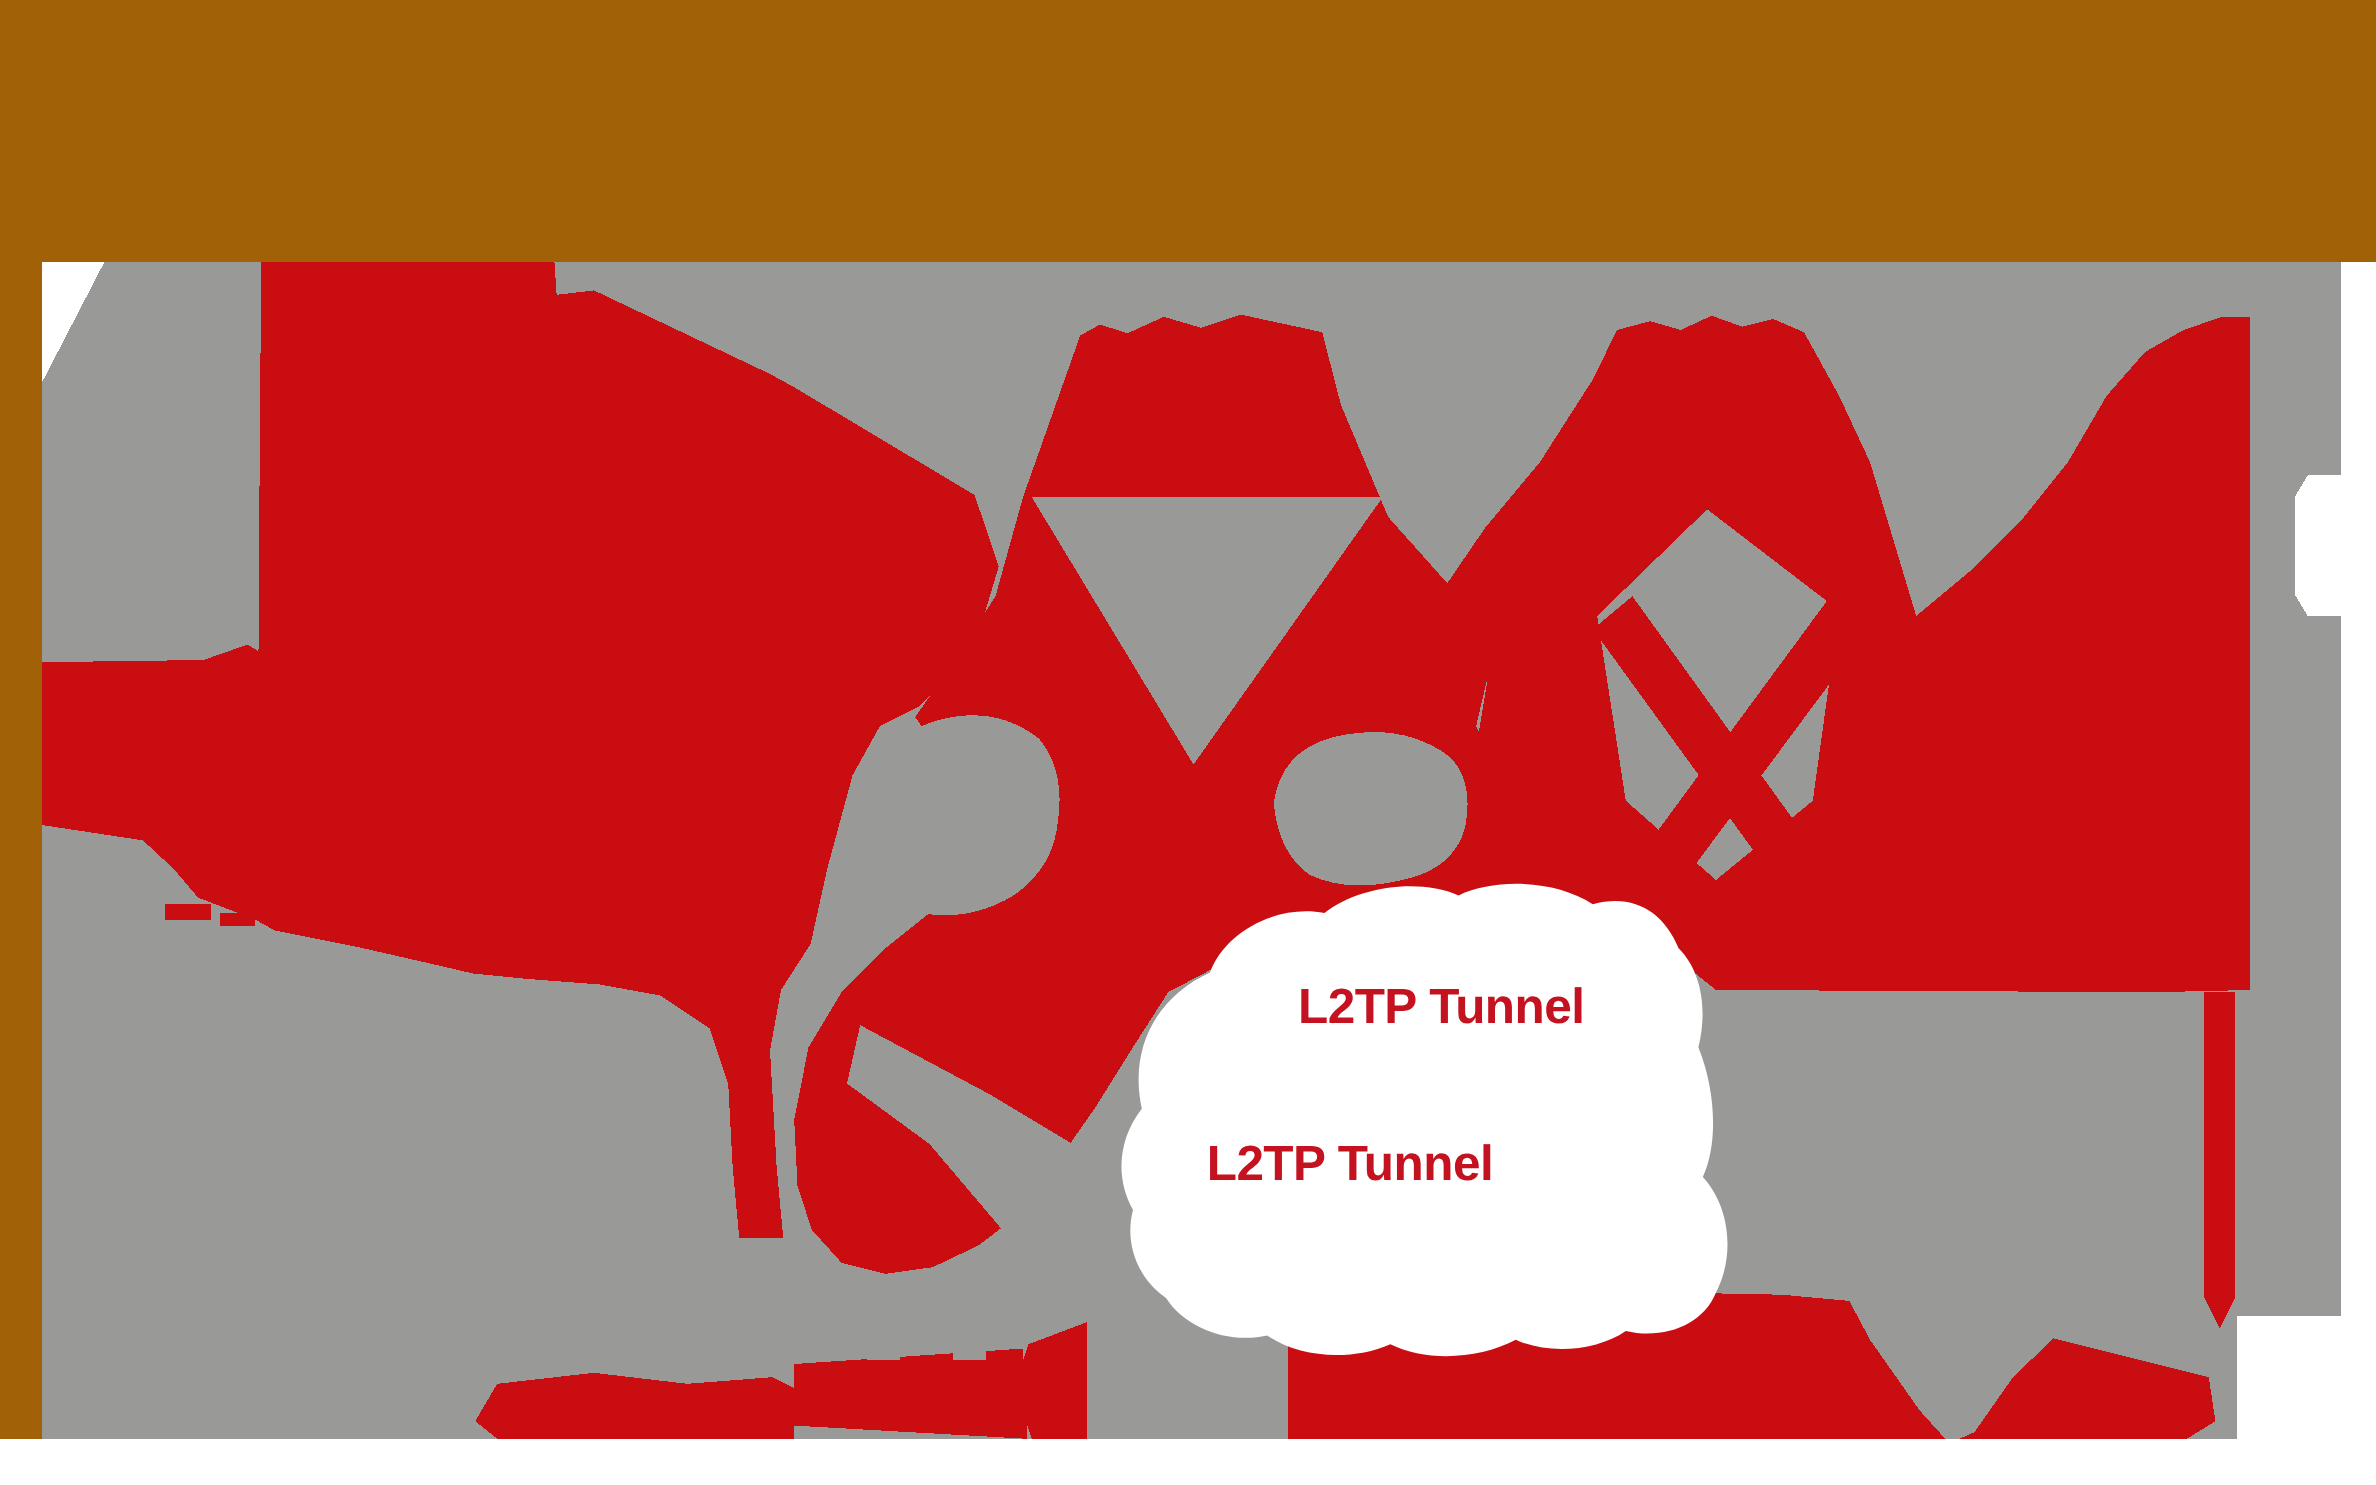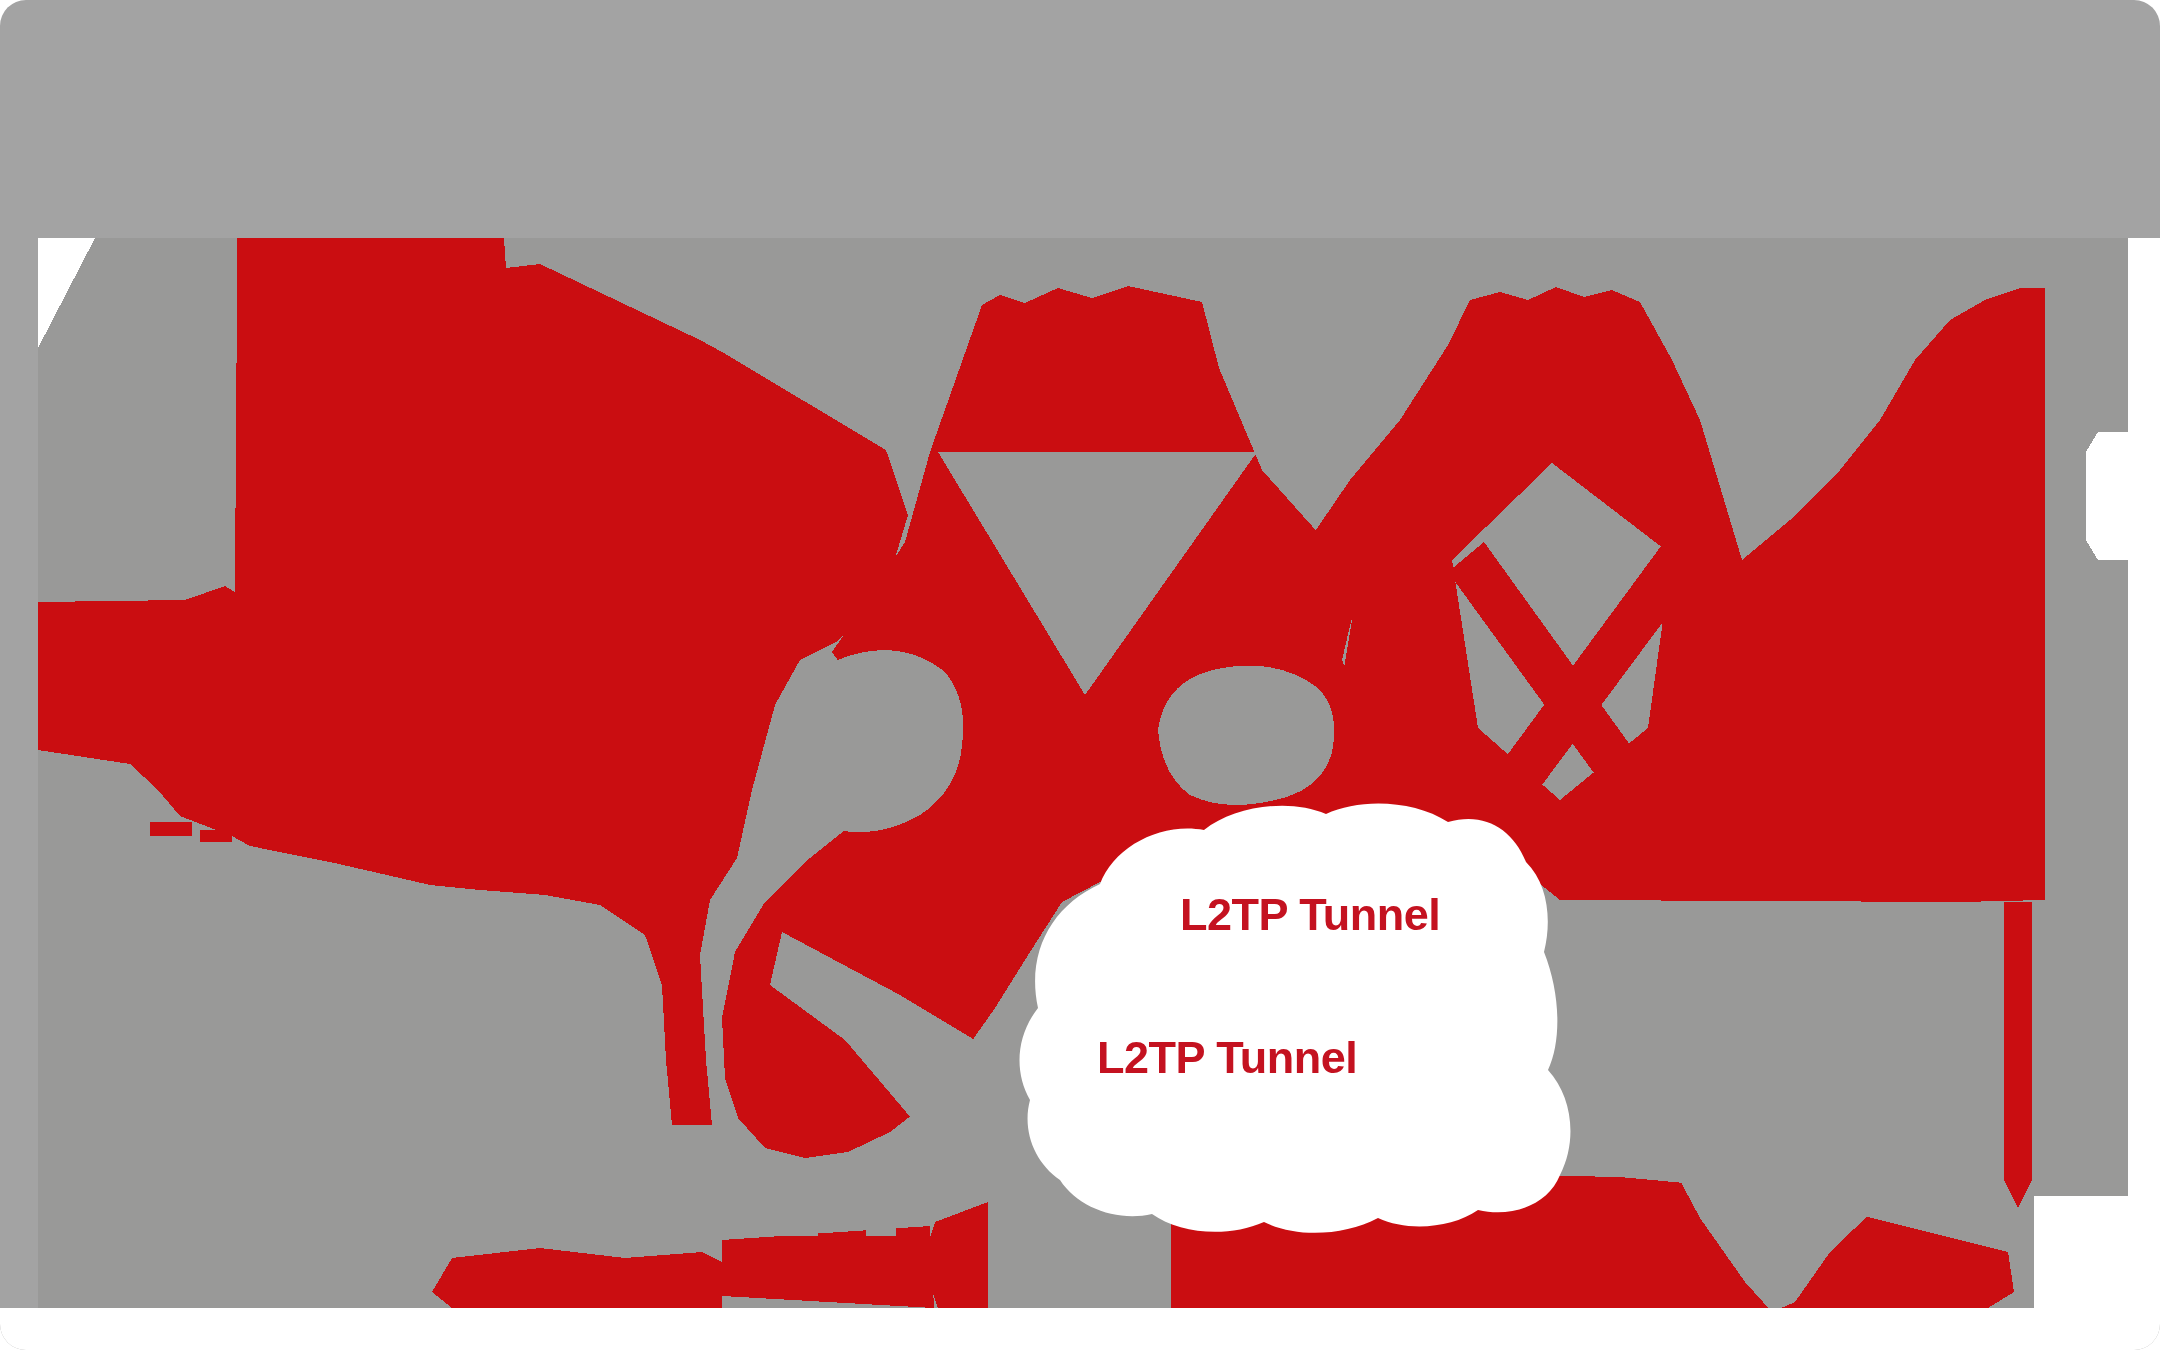--- a/index.html
+++ b/index.html
@@ -5,23 +5,22 @@
   html, body {
     margin: 0;
     padding: 0;
     background: #ffffff;
     font-family: "Liberation Sans", sans-serif;
   }
   .stage {
     position: relative;
     width: 2160px;
     height: 1350px;
-    background: #a3a3a3;
+    background: #a16207;
     overflow: hidden;
-    border-radius: 26px;
   }
   .stage svg {
     position: absolute;
     left: 0;
     top: 0;
     width: 2160px;
     height: 1350px;
     display: block;
   }
   .tunnel-label {

